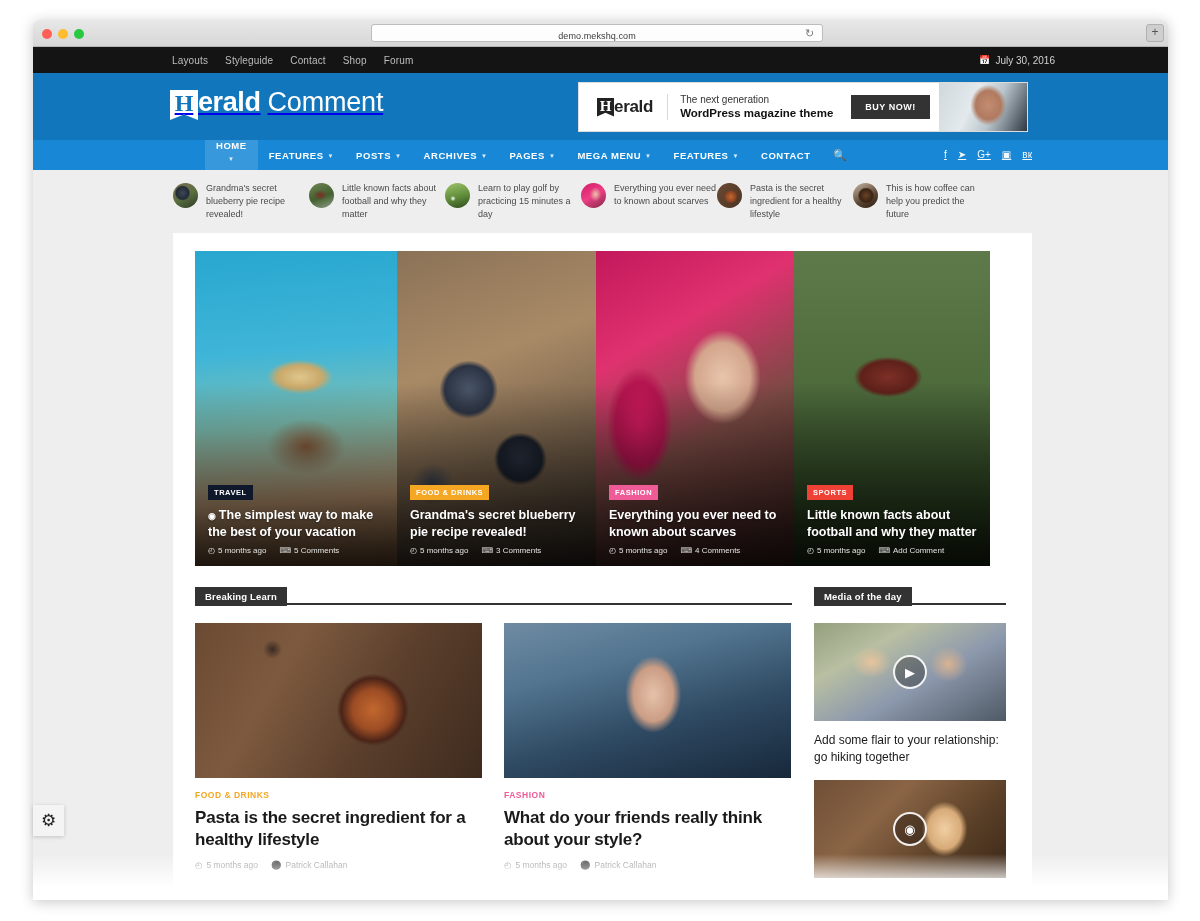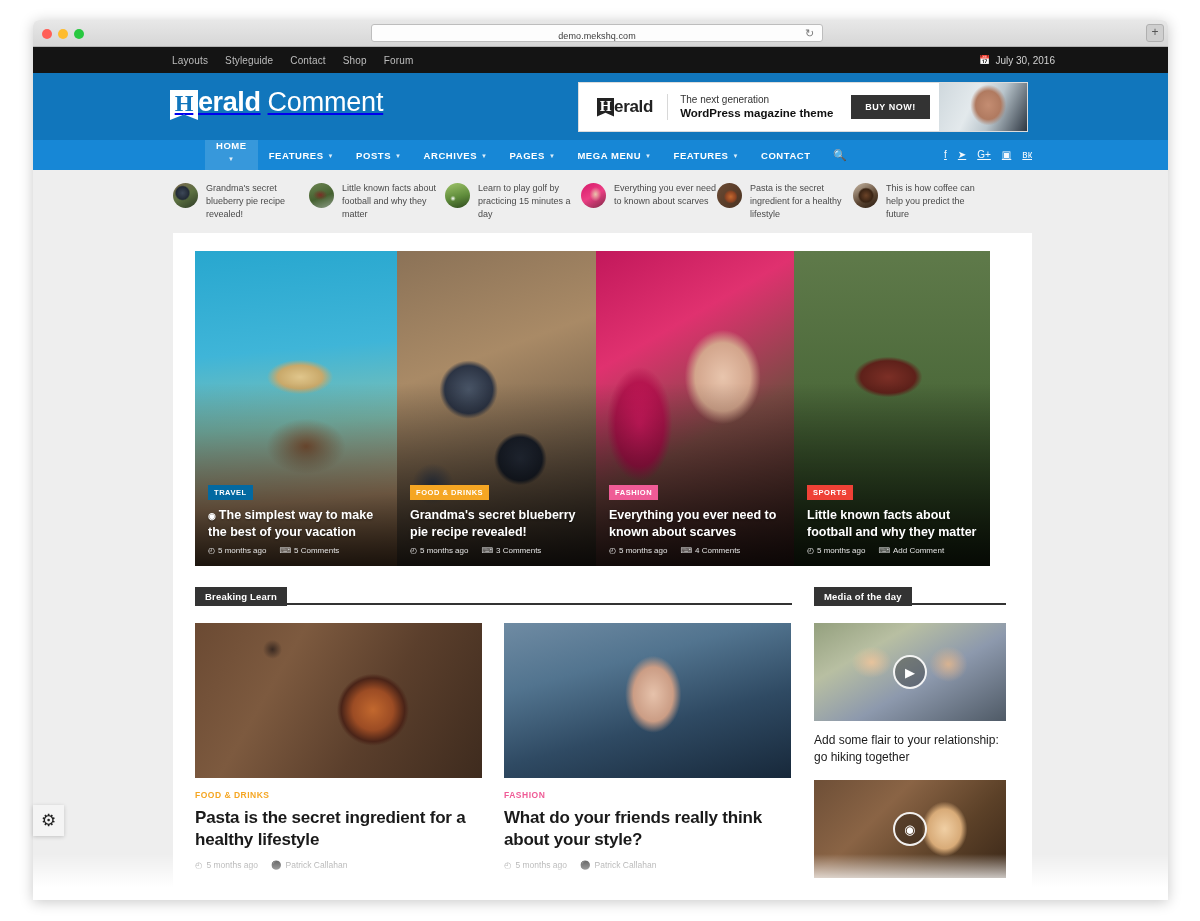--- a/index.html
+++ b/index.html
@@ -435,21 +435,21 @@
             <div class="trend-text">This is how coffee can help you predict the future</div>
           </div>
         </div>
 
       <div id="content-card">
 
         <div id="hero">
             <div class="hero-cell">
               <div class="hero-img img-travel"></div>
               <div class="hero-shade"></div>
-              <div class="hero-body"><span class="cat-badge" style="background: #0369a1;">TRAVEL</span><div class="hero-title"><span class="hero-cam">◉</span>The simplest way to make the best of your vacation</div><div class="hero-meta">
+              <div class="hero-body"><span class="cat-badge" style="background: #0f172a;">TRAVEL</span><div class="hero-title"><span class="hero-cam">◉</span>The simplest way to make the best of your vacation</div><div class="hero-meta">
                   <span><i style="font-style:normal">◴</i>5 months ago</span>
                   <span><i style="font-style:normal">⌨</i>5 Comments</span>
                 </div></div>
             </div>
             <div class="hero-cell">
               <div class="hero-img img-blueberry"></div>
               <div class="hero-shade"></div>
               <div class="hero-body"><span class="cat-badge" style="background: rgb(245, 166, 35);">FOOD &amp; DRINKS</span><div class="hero-title">Grandma's secret blueberry pie recipe revealed!</div><div class="hero-meta">
                   <span><i style="font-style:normal">◴</i>5 months ago</span>
                   <span><i style="font-style:normal">⌨</i>3 Comments</span>

